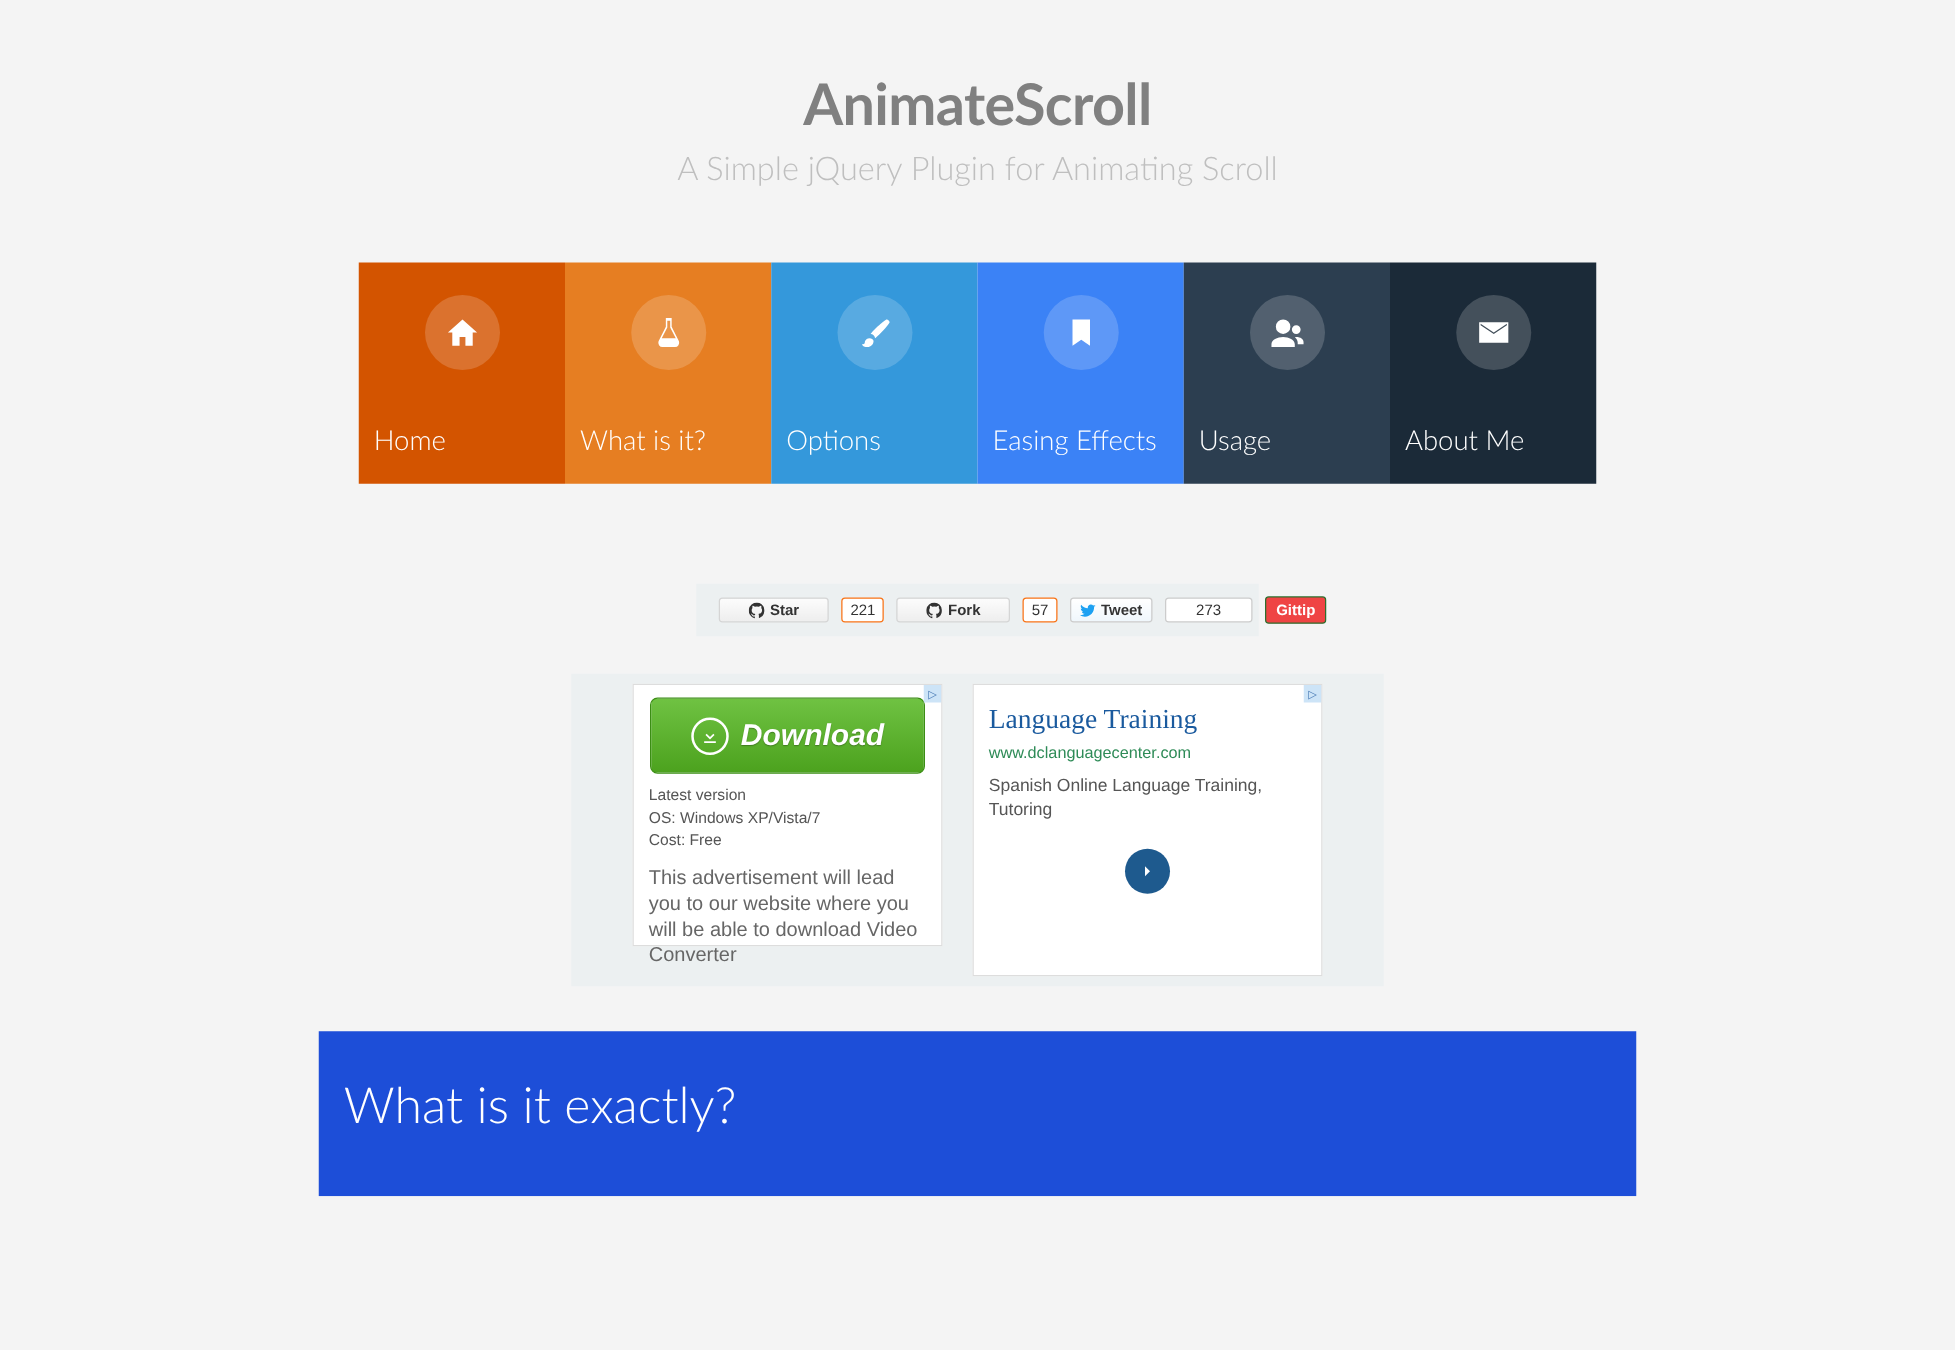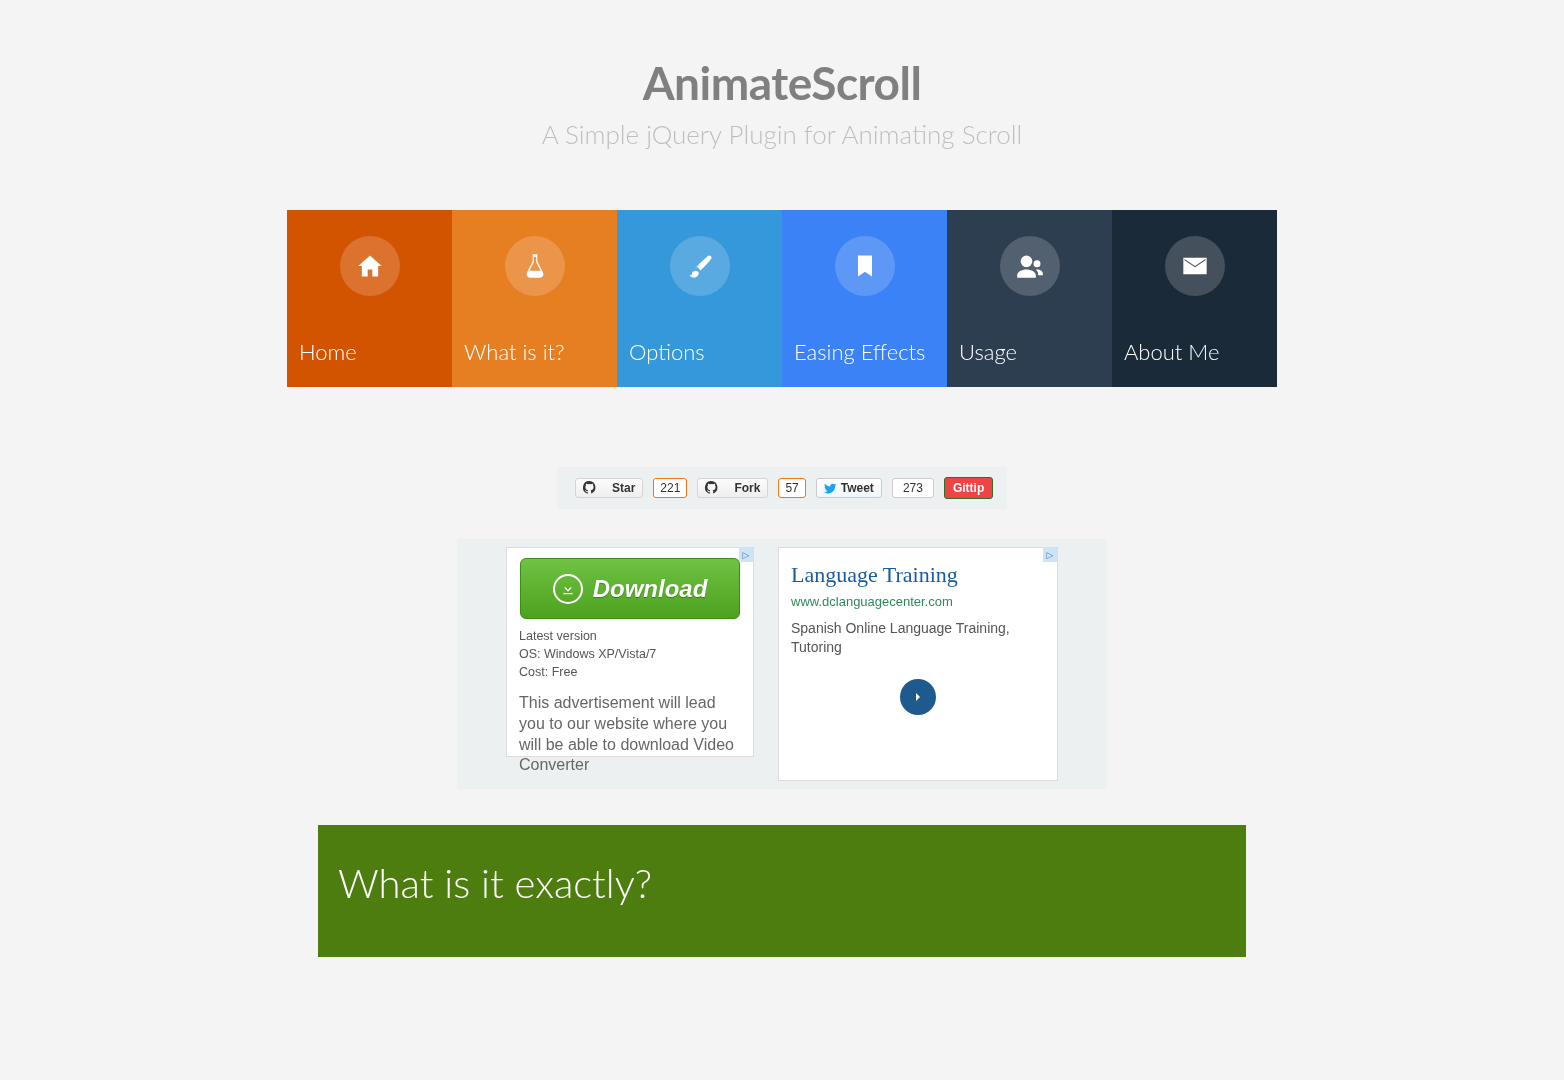--- a/index.html
+++ b/index.html
@@ -17,44 +17,44 @@
 .nav-item .label { margin-top: 42px; font-size: 22px; font-weight: 300; display: block; }
 
 .bg-home { background: #d35400; }
 .bg-what { background: #e67e22; }
 .bg-options { background: #3498db; }
 .bg-easing { background: #3b82f6; }
 .bg-usage { background: #2c3e50; }
 .bg-about { background: #1b2a38; }
 
 .social-strip { width: 450px; margin: 80px auto 0; background: #ecf0f1; padding: 10px 18px; display: flex; align-items: center; gap: 10px; font-family: Helvetica, Arial, sans-serif; font-size: 12px; }
-.gh-btn { display: inline-flex; background: linear-gradient(#fcfcfc,#eee); border: 1px solid #d5d5d5; border-radius: 3px; padding: 2px 7px; font-weight: 700; color: #333; gap: 16px; }
+.gh-btn { display: inline-flex; align-items: center; background: linear-gradient(#fcfcfc,#eee); border: 1px solid #d5d5d5; border-radius: 3px; padding: 2px 23px; font-weight: 700; color: #333; gap: 4px; }
 .gh-btn svg { width: 13px; height: 13px; fill: #333; }
 .gh-count { background: #fff; border: 1px solid #f97316; border-radius: 3px; padding: 2px 6px; position: relative; }
 .tw-btn { display: inline-flex; align-items: center; background: linear-gradient(#fff,#f0f7fc); border: 1px solid #ccc; border-radius: 3px; padding: 2px 7px; font-weight: 700; color: #333; gap: 4px; margin-left: auto; }
 .tw-btn svg { width: 13px; height: 13px; fill: #1da1f2; }
-.tw-count { background: #fff; border: 1px solid #ccc; border-radius: 3px; padding: 2px 10px; }
+.tw-count { background: #fff; border: 1px solid #ccc; border-radius: 3px; padding: 2px 24px; }
 .gittip { background: #ef4444; color: #fff; border-radius: 3px; padding: 3px 8px; font-weight: 700; border: 1px solid #2d6e2d; }
 
 .ads { width: 650px; margin: 30px auto 0; background: #ecf0f1; padding: 8px; display: flex; gap: 24px; justify-content: center; }
 .ad-box { background: #fff; border: 1px solid #ddd; position: relative; padding: 6px; font-family: Verdana, sans-serif; font-size: 12px; color: #333; }
 .ad-box.ad1 { width: 248px; height: 210px; }
 .ad-box.ad2 { width: 280px; height: 234px; }
 .ad-badge { position: absolute; top: 0; right: 0; width: 14px; height: 14px; background: #cde4f7; color: #4a7bb5; font-size: 9px; display: flex; align-items: center; justify-content: center; }
 .download-btn { background: linear-gradient(#6fc242,#4ca21e); border: 1px solid #3b8e14; border-radius: 6px; margin: 4px auto 10px; width: 220px; height: 61px; display: flex; align-items: center; justify-content: center; color: #fff; font-size: 24px; font-weight: 700; font-style: italic; text-shadow: 0 1px 1px rgba(0,0,0,0.3); gap: 10px; }
 .download-btn .dl-circle { width: 30px; height: 30px; border: 2px solid #fff; border-radius: 50%; display: flex; align-items: center; justify-content: center; }
 .ad1-lines p { margin: 4px 6px; font-size: 12.5px; color: #555; }
 .ad1-note { margin: 14px 6px 0; font-size: 16px; color: #666; line-height: 1.3; }
 .ad2 h3 { color: #1a5a9e; font-family: Georgia, serif; font-size: 22px; font-weight: 400; margin: 8px 6px 6px; }
 .ad2 .url { color: #2e8b57; font-size: 13px; margin: 0 6px 10px; display: block; }
 .ad2 .desc { color: #555; font-size: 14px; margin: 0 6px; line-height: 1.35; }
 .ad2 .go-circle { width: 36px; height: 36px; border-radius: 50%; background: #1e5a8e; margin: 22px auto 0; display: flex; align-items: center; justify-content: center; }
 .ad2 .go-circle svg { width: 16px; height: 16px; fill: #fff; }
 
-.section { width: 928px; margin: 36px auto 0; background: #4d7c0f; color: #fff; padding: 34px 20px 50px; }
+.section { width: 1054px; margin: 36px auto 0; background: #1d4ed8; color: #fff; padding: 34px 20px 50px; }
 .section h2 { font-size: 40px; font-weight: 300; }
 </style>
 </head>
 <body>
 
 <div class="header">
   <h1>AnimateScroll</h1>
   <p>A Simple jQuery Plugin for Animating Scroll</p>
 </div>
 

